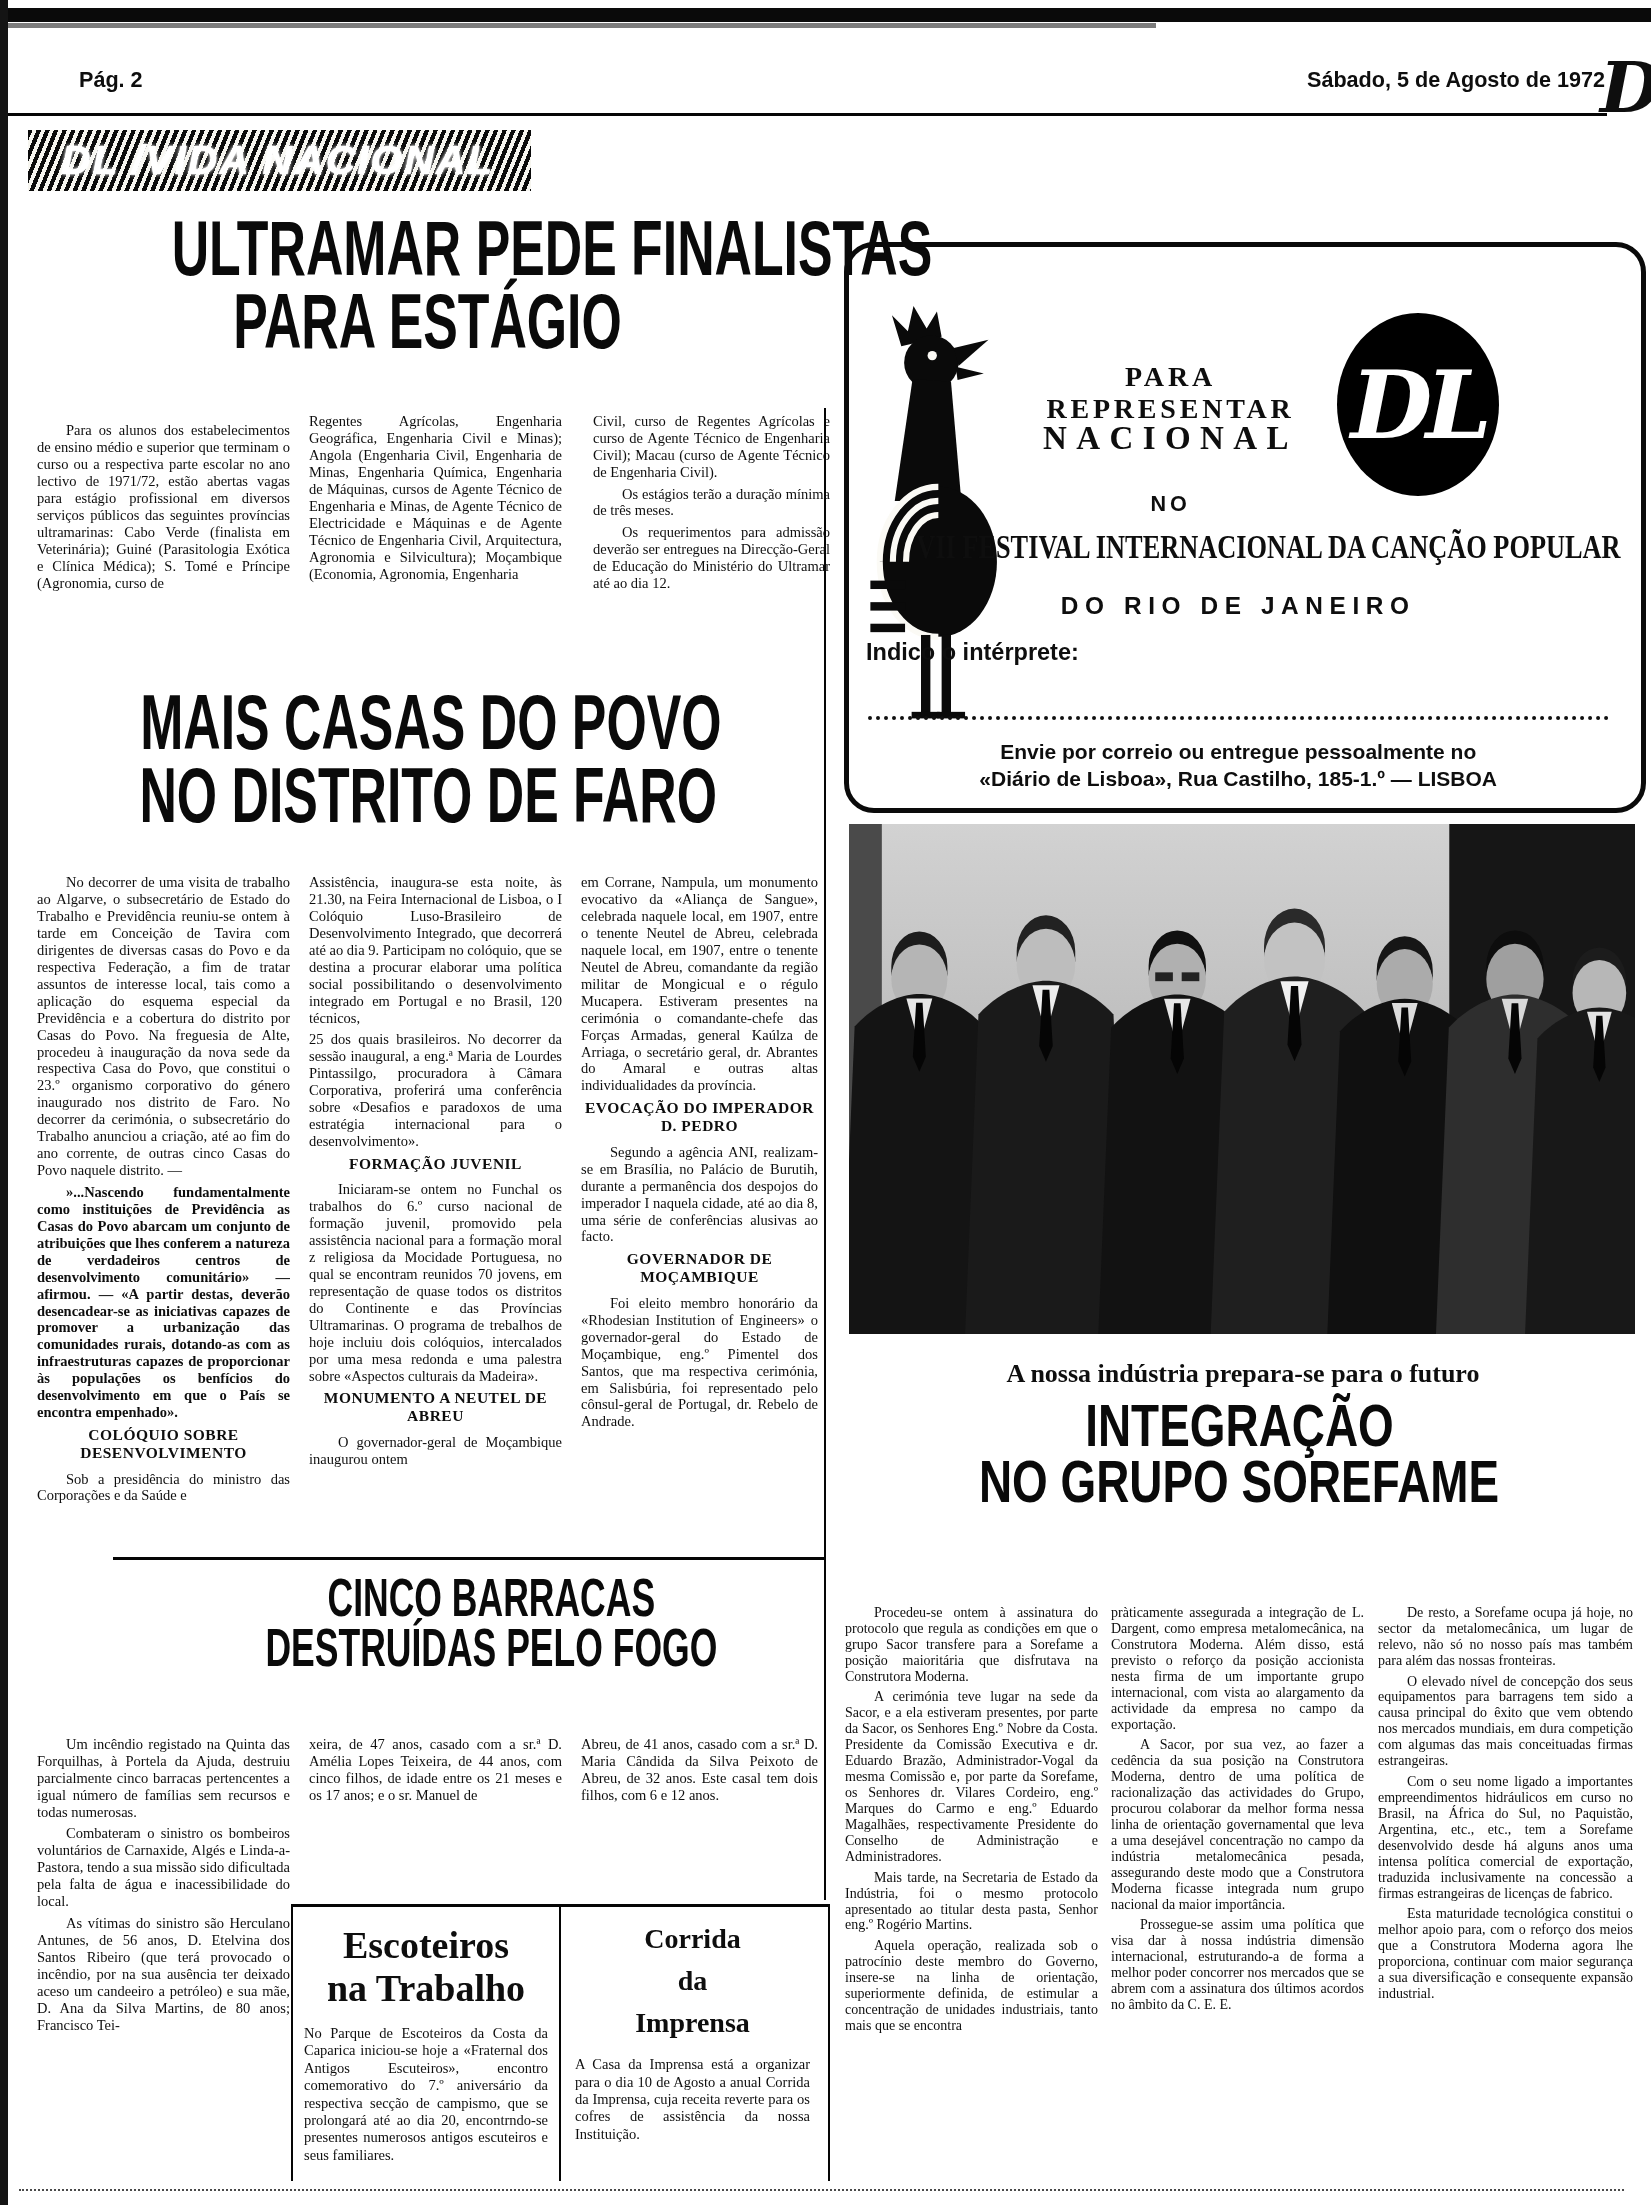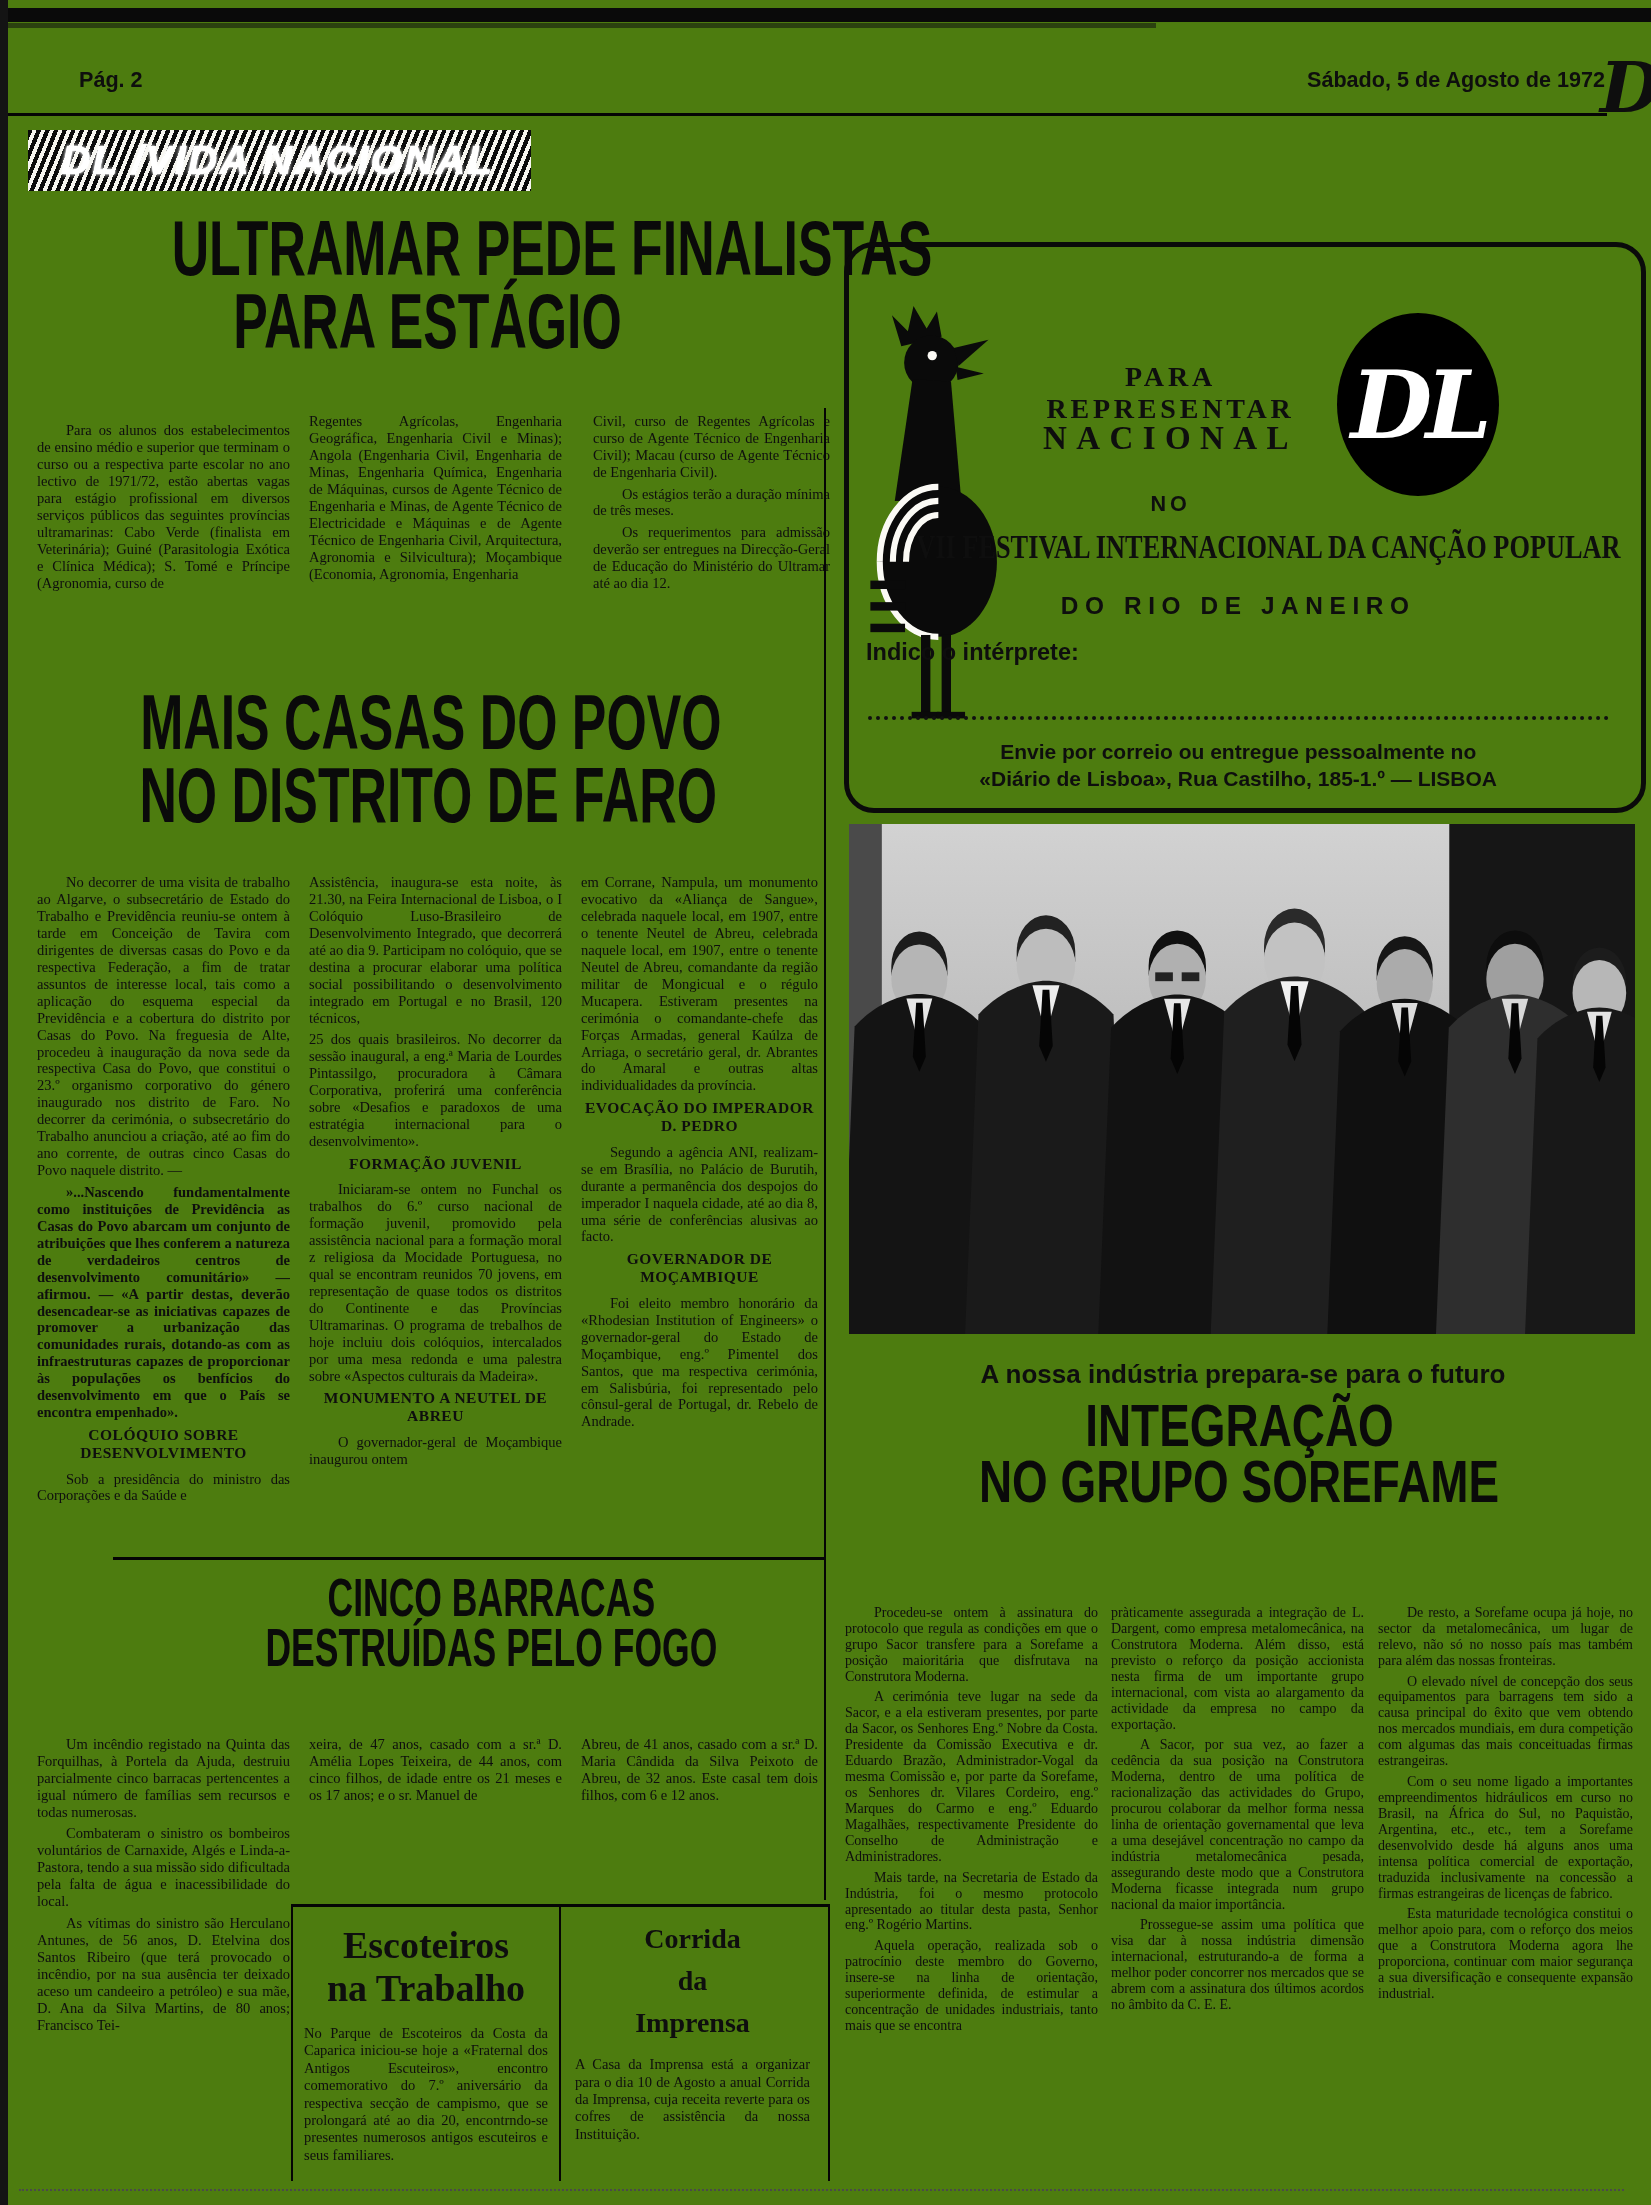--- a/index.html
+++ b/index.html
@@ -1,16 +1,16 @@
 <!DOCTYPE html>
 <html style="font-size:7.5px"><head>
 <meta charset="utf-8">
 <style>
   html,body{margin:0;padding:0;background:#888;}
-  #page{position:relative;width:1652px;height:2205px;background:#4d7c0f;overflow:hidden;
+  #page{position:relative;width:1652px;height:2205px;background:#ffffff;overflow:hidden;
         font-family:"Liberation Serif",serif;color:#0e0e0e;}
   
   .scan-top{position:absolute;left:0;top:8.4px;width:100%;height:14px;background:#0a0a0a;}
   .scan-top2{position:absolute;left:0;top:22.5px;width:70%;height:5.6px;background:#111;opacity:.55;}
   .scan-left{position:absolute;left:0;top:0;width:7.5px;height:100%;background:#141414;}
   .scan-bottom{position:absolute;left:19px;right:28px;bottom:14px;border-top:2.3px dotted #4a4a4a;}
   .rule{position:absolute;background:#050505;}
   
   .hdr-label{position:absolute;font-family:"Liberation Sans",sans-serif;font-weight:bold;font-size:21.6px;}
   .masthead{position:absolute;font-family:"DejaVu Serif",serif;font-style:italic;font-weight:bold;
@@ -42,21 +42,21 @@
   .ad-serif{position:absolute;font-family:"Liberation Serif",serif;font-weight:bold;text-align:center;}
   .ad-sans{position:absolute;font-family:"Liberation Sans",sans-serif;font-weight:bold;text-align:center;}
   .dl-circle{position:absolute;left:488px;top:66px;width:162px;height:183px;background:#000;
              border-radius:50%;display:flex;align-items:center;justify-content:center;}
   .dl-circle span{font-family:"DejaVu Serif",serif;font-style:italic;font-weight:bold;
              font-size:94px;color:#fff;letter-spacing:-6.6px;}
   .coupon-line{position:absolute;left:19px;top:469px;width:741px;border-top:4.7px dotted #101010;}
   
   .photo{position:absolute;left:849px;top:824px;width:786px;height:510px;background:#9d9d9d;}
   .caption{position:absolute;left:863px;top:1359px;width:760px;text-align:center;
-           font-family:Liberation Sans, sans-serif;font-weight:bold;font-size:26px;}
+           font-family:Liberation Serif, serif;font-weight:bold;font-size:26px;}
   
   .box-title{font-family:"Liberation Serif",serif;font-weight:bold;font-size:38px;
              line-height:1.12;text-align:center;}
   .box-body{font-size:14.5px;line-height:1.2;text-align:justify;margin-top:16px;}
   .vline{position:absolute;width:2.3px;background:#050505;}
 </style>
 </head>
 <body>
 
 <div id="page">

